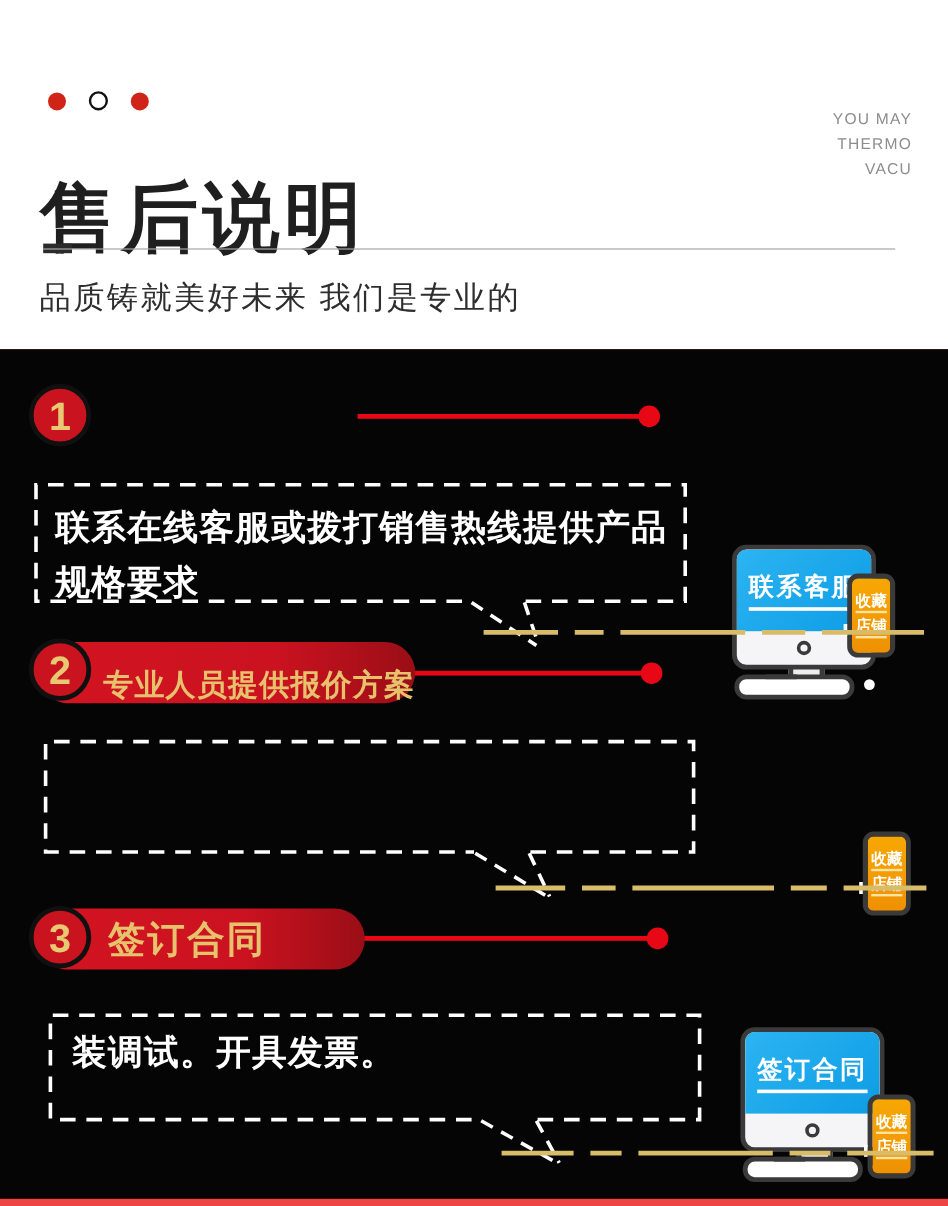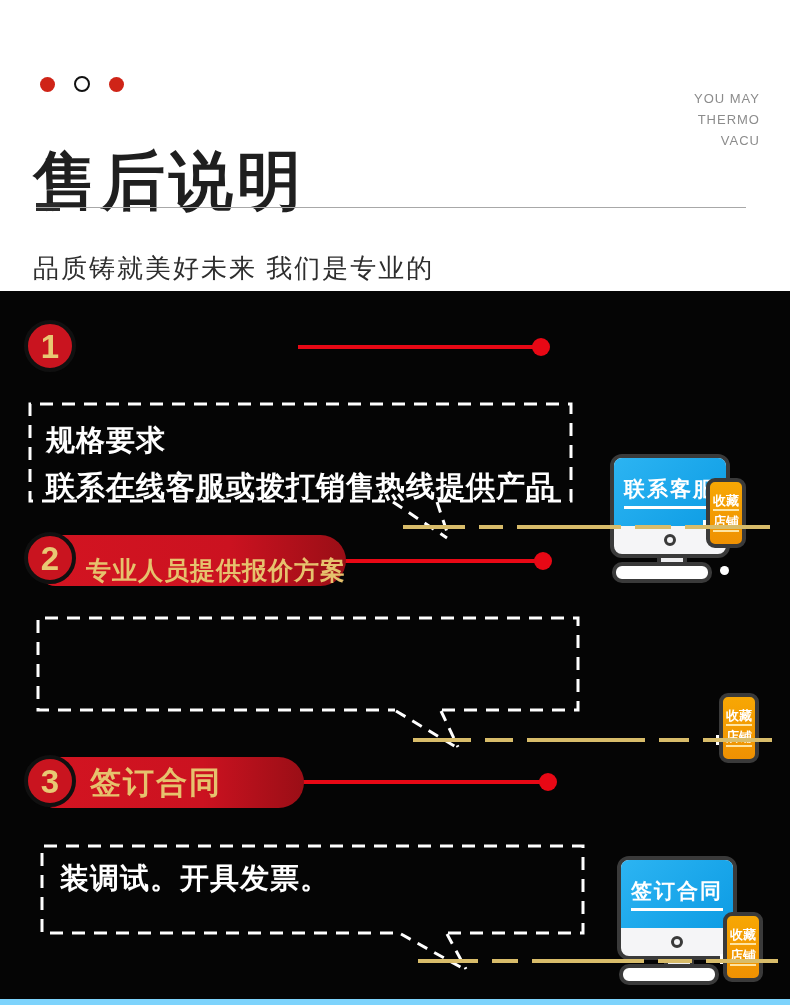--- a/index.html
+++ b/index.html
@@ -1,34 +1,34 @@
 <!DOCTYPE html>
 <html><head>
 <meta charset="utf-8">
 <style>
   html,body{margin:0;padding:0;background:#e9e9e9;}
   .page{
     position:relative;width:790px;height:1005px;margin:0 auto;
-    background:#7dd3fc;overflow:hidden;
+    background:#ef4444;overflow:hidden;
     font-family:"Liberation Sans","DejaVu Sans",sans-serif;
   }
   
   .header{position:absolute;left:0;top:0;width:790px;height:291px;background:#fff;}
   .dots{position:absolute;left:40px;top:76px;display:flex;gap:19px;align-items:center;}
   .dot{width:15px;height:15px;border-radius:50%;}
   .dot.red{background:#cf2417;}
   .dot.hollow{background:#fff;border:2px solid #111;width:12px;height:12px;}
   .brand{position:absolute;right:30px;top:88px;text-align:right;color:#8c8c8c;
          font-size:13px;line-height:21px;letter-spacing:1px;}
   .title{position:absolute;left:33px;top:98px;font-size:64px;font-weight:900;
          color:#1f1f1f;letter-spacing:4px;line-height:80px;}
   .divider-block{position:absolute;left:36px;top:203px;width:24px;height:8px;background:#2b2b2b;}
   .divider-line{position:absolute;left:36px;top:207px;width:710px;height:1px;background:#a8a8a8;}
   .subtitle{position:absolute;left:33px;top:231px;font-size:26px;color:#2e2e2e;
-            font-weight:500;letter-spacing:2px;margin-top:20px;}
+            font-weight:500;letter-spacing:2px;}
   
   .panel{position:absolute;left:0;top:291px;width:790px;height:708px;background:#050505;}
   .step{position:absolute;left:0;width:790px;height:232px;}
   .step.s1{top:29px;} .step.s2{top:241px;} .step.s3{top:464px;}
   
   .pill{position:absolute;top:2px;left:38px;height:51px;border-radius:18px 26px 26px 18px;
         background:linear-gradient(90deg,#d31421 0%,#cb1220 62%,#9a0e16 100%);
         display:flex;align-items:center;z-index:3;}
   .s1 .pill{width:268px;} .s2 .pill{top:3px;width:308px;} .s3 .pill{width:266px;}
   .pill-label{color:#e6c26d;font-weight:800;padding-left:52px;letter-spacing:2px;
@@ -107,22 +107,22 @@
 
   <div class="panel">
 
     <section class="step s1">
       <div class="badge">
         <span class="num">1</span>
       </div>
       <div class="connector"></div>
       <div class="connector-dot"></div>
       <div class="desc-box">
+        <div class="desc-line">联系在线客服或拨打销售热线提供产品</div>
         <div class="desc-line">规格要求</div>
-        <div class="desc-line">联系在线客服或拨打销售热线提供产品</div>
       </div>
       <svg class="decor" viewBox="0 0 790 232">
         <path d="M 438 181 H 571 V 84 H 30 V 181 H 392" fill="none" stroke="#ffffff" stroke-width="3" stroke-dasharray="13 9"></path>
         <path d="M 393 182 L 447 218" fill="none" stroke="#ffffff" stroke-width="3" stroke-dasharray="11 8"></path>
         <path d="M 437 182 L 449 218" fill="none" stroke="#ffffff" stroke-width="3" stroke-dasharray="11 8"></path>
         <path d="M 403 207 H 770" fill="none" stroke="#d8bc6a" stroke-width="4" stroke-dasharray="62 14 24 14 104 14 36 14 140 12 60 12"></path>
       </svg>
       <div class="monitor">
         <div class="m-stand"></div>
         <div class="m-body">

